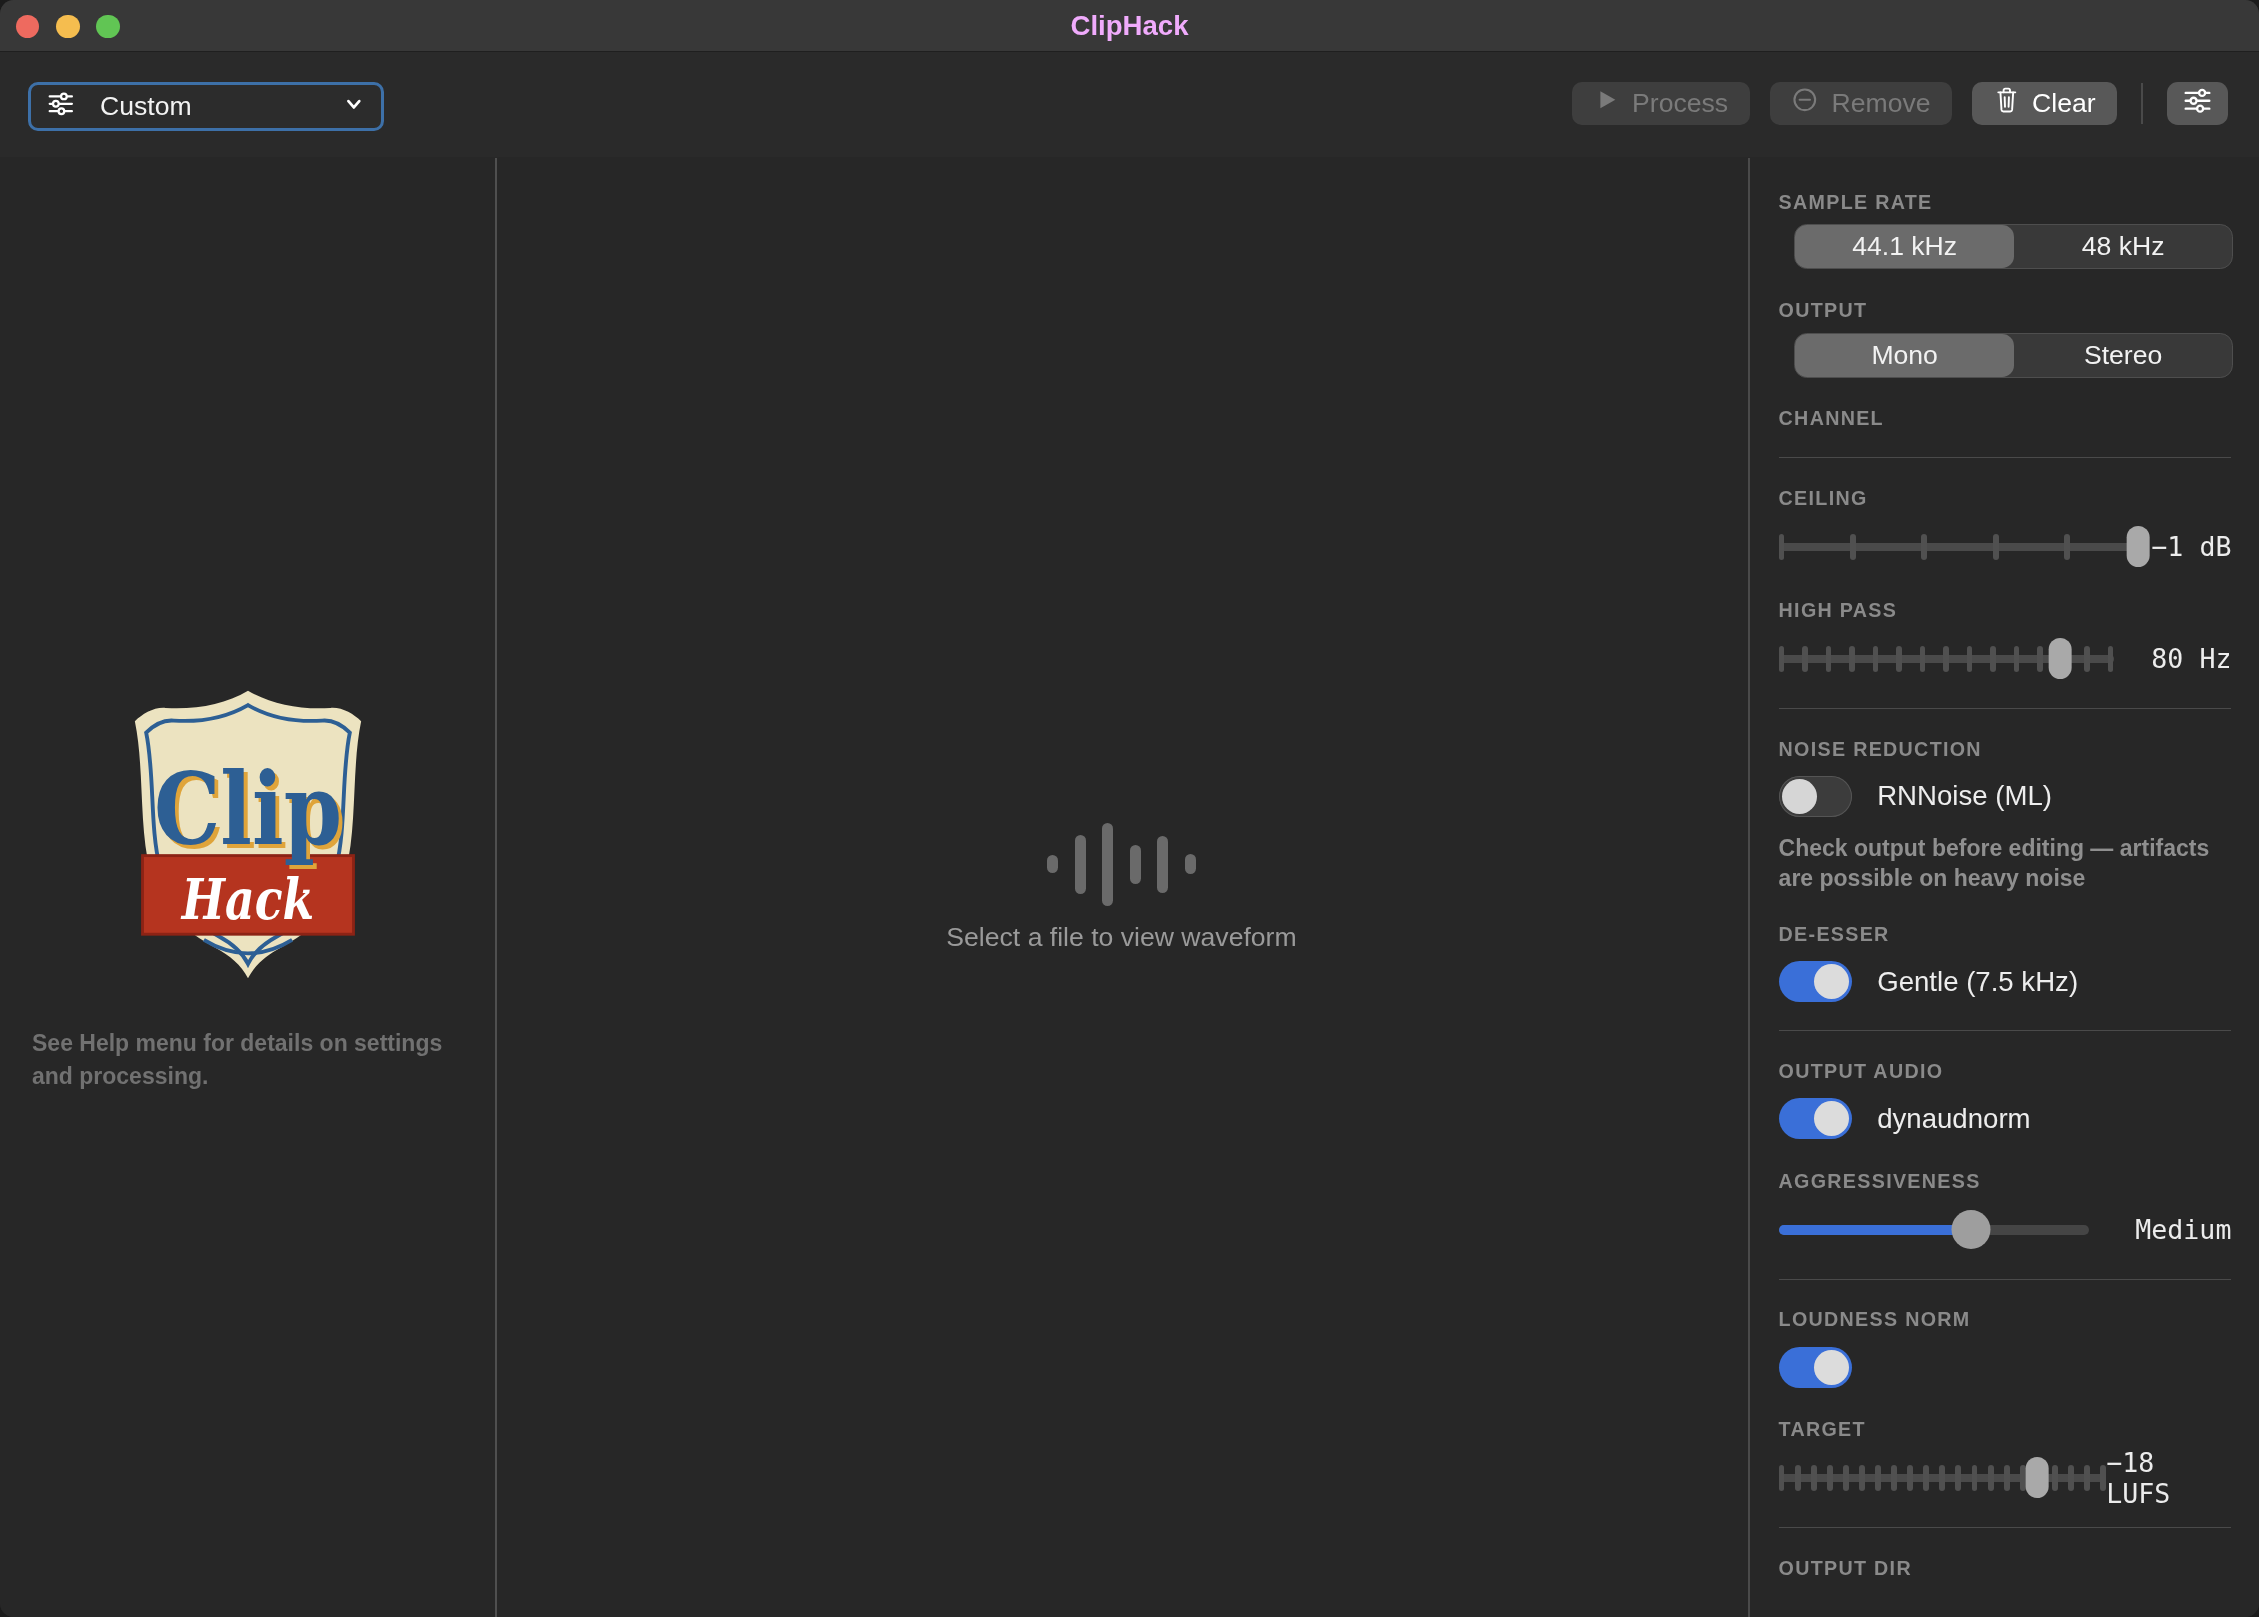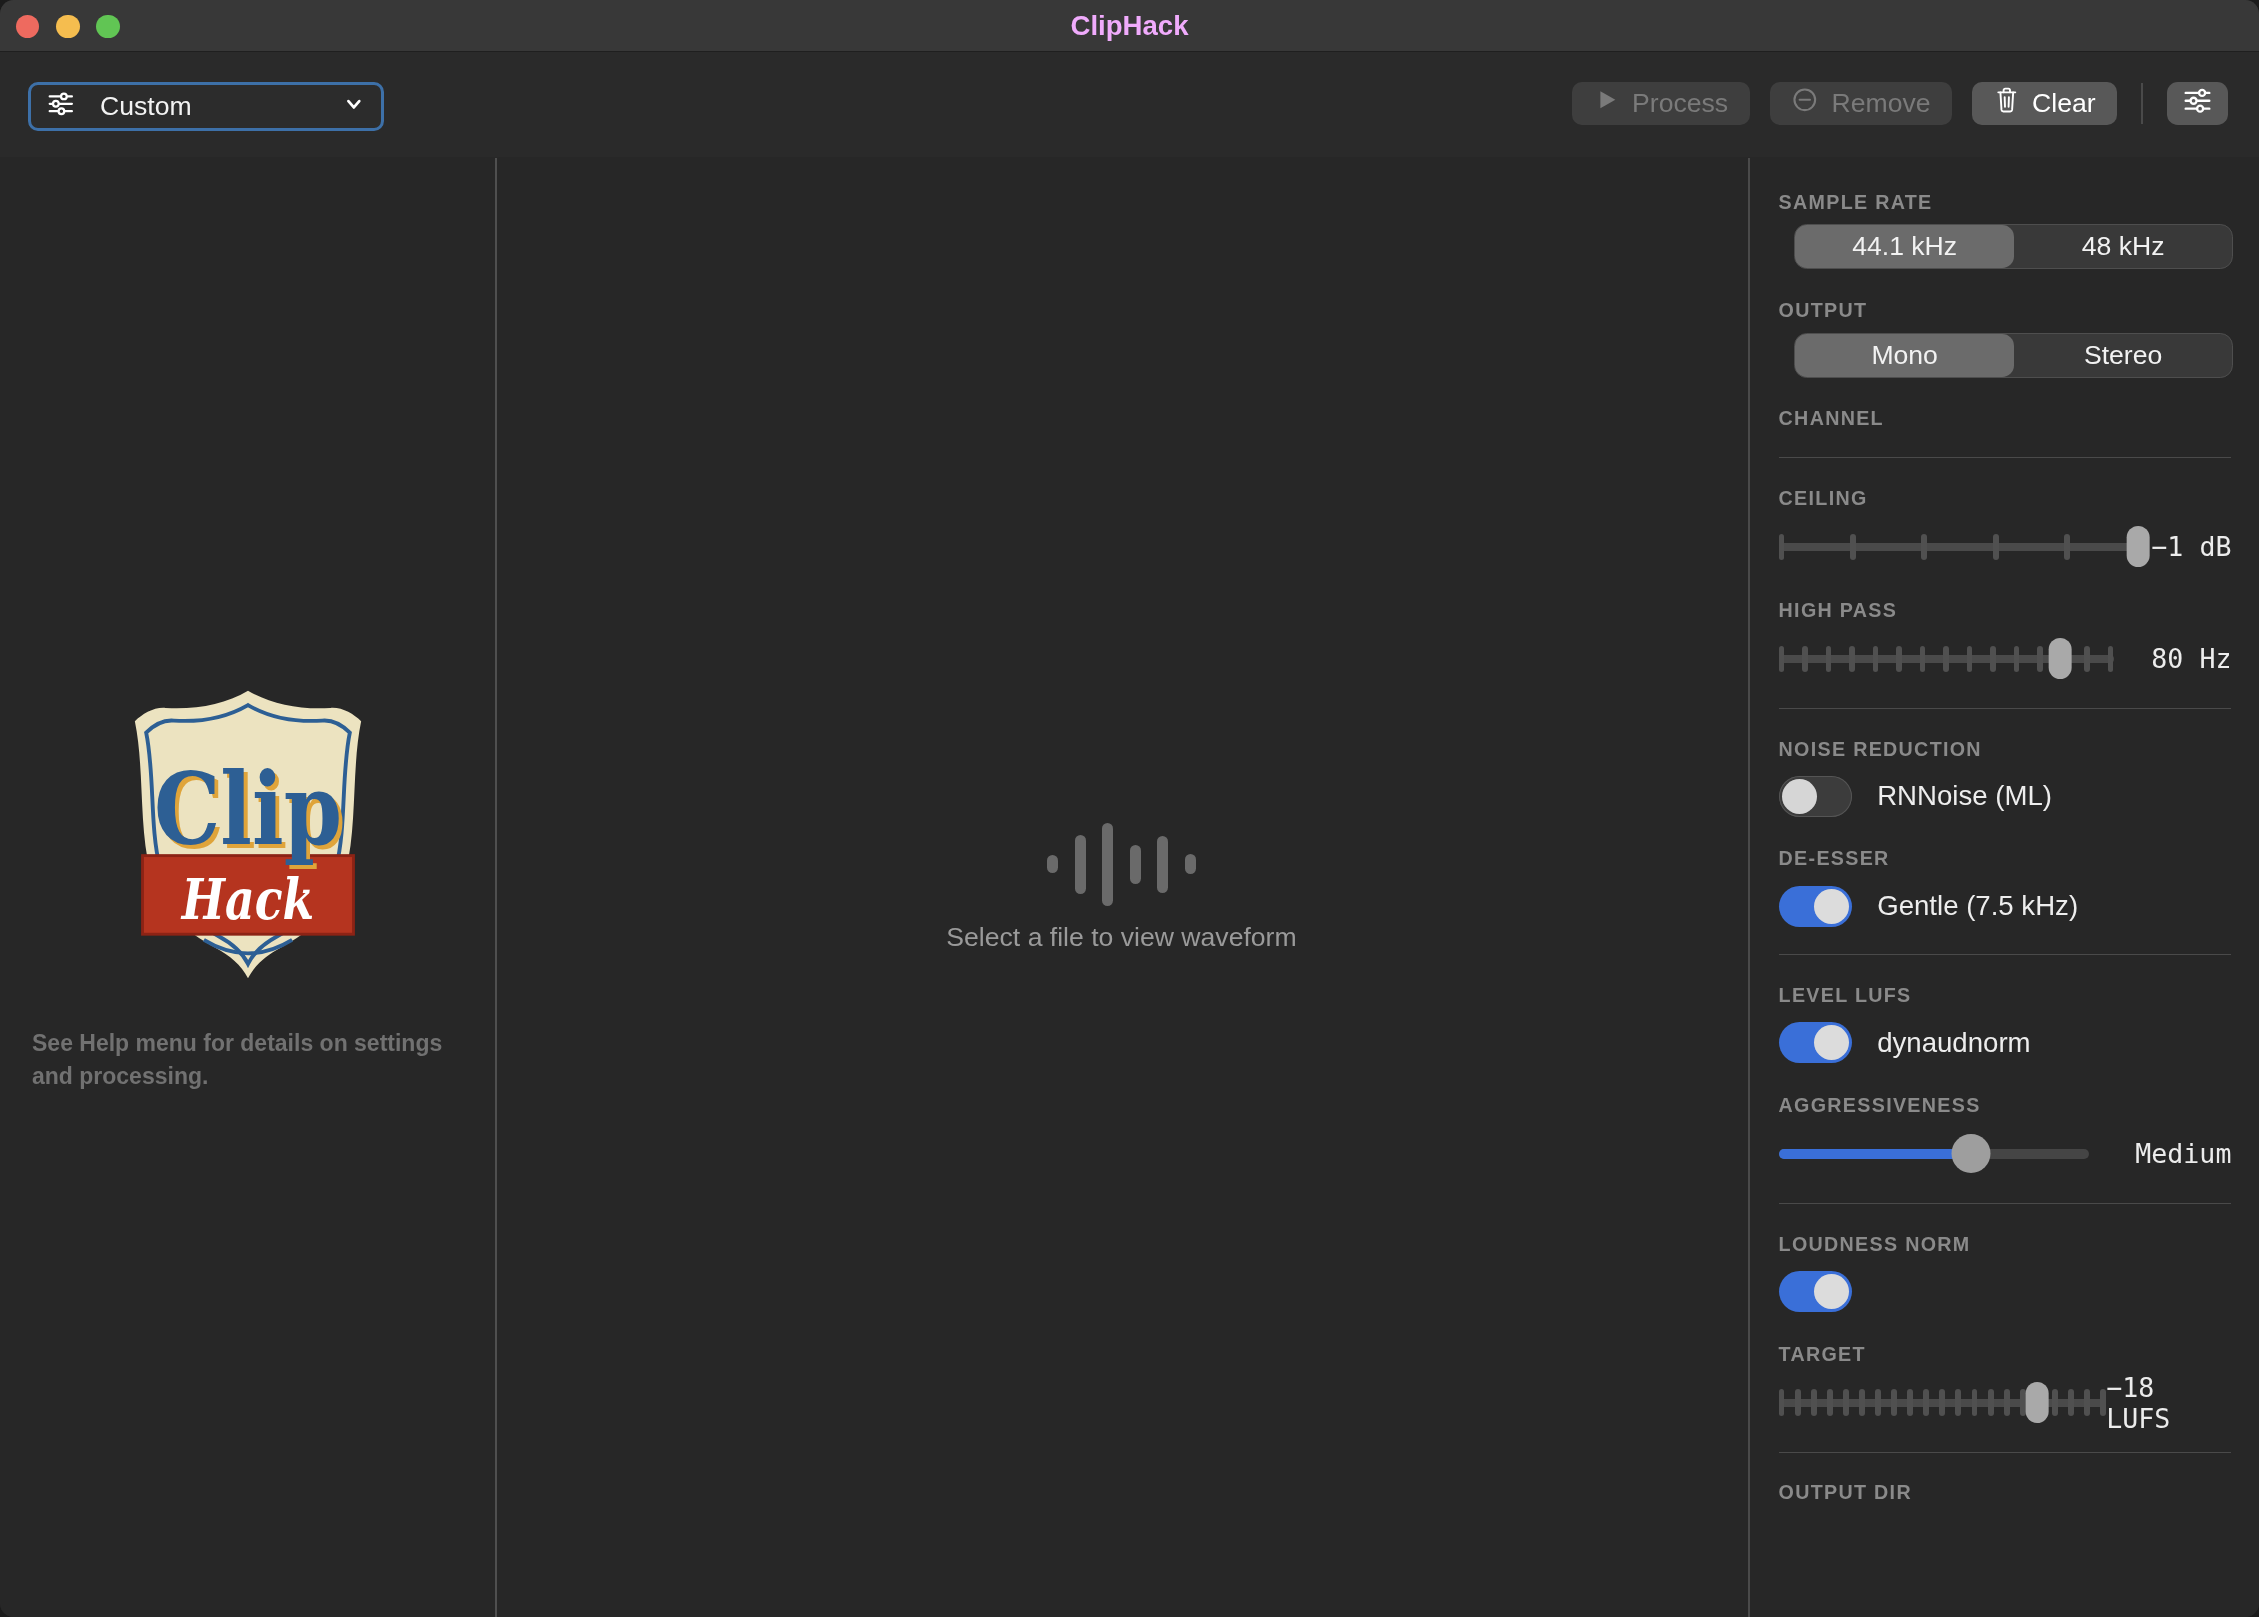--- a/index.html
+++ b/index.html
@@ -256,33 +256,34 @@
 
       <div class="divider"></div>
 
       <div class="sec-label">NOISE REDUCTION</div>
       <div class="toggle-row">
         <div class="toggle">
             <div class="knob"></div>
           </div>
         <div class="toggle-label">RNNoise (ML)</div>
       </div>
+      <div class="note">Check output before editing — artifacts are possible on heavy noise</div>
 
       <div class="gap26"></div>
       <div class="sec-label">DE-ESSER</div>
       <div class="toggle-row">
         <div class="toggle on">
             <div class="knob"></div>
           </div>
         <div class="toggle-label">Gentle (7.5 kHz)</div>
       </div>
 
       <div class="divider"></div>
 
-      <div class="sec-label">LEVEL LUFS</div>
+      <div class="sec-label">OUTPUT AUDIO</div>
       <div class="toggle-row">
         <div class="toggle on">
             <div class="knob"></div>
           </div>
         <div class="toggle-label">dynaudnorm</div>
       </div>
 
       <div class="gap26"></div>
       <div class="sec-label">AGGRESSIVENESS</div>
       <div class="slider-row">

